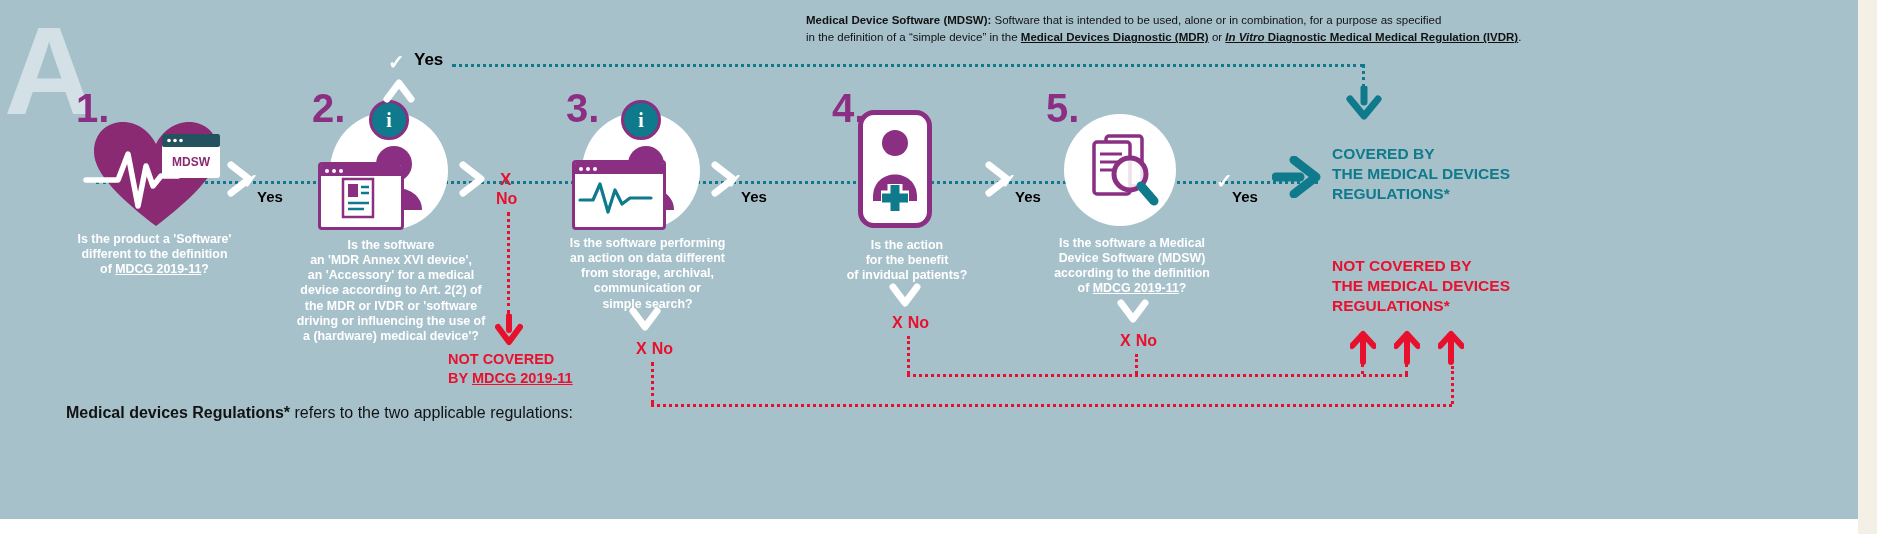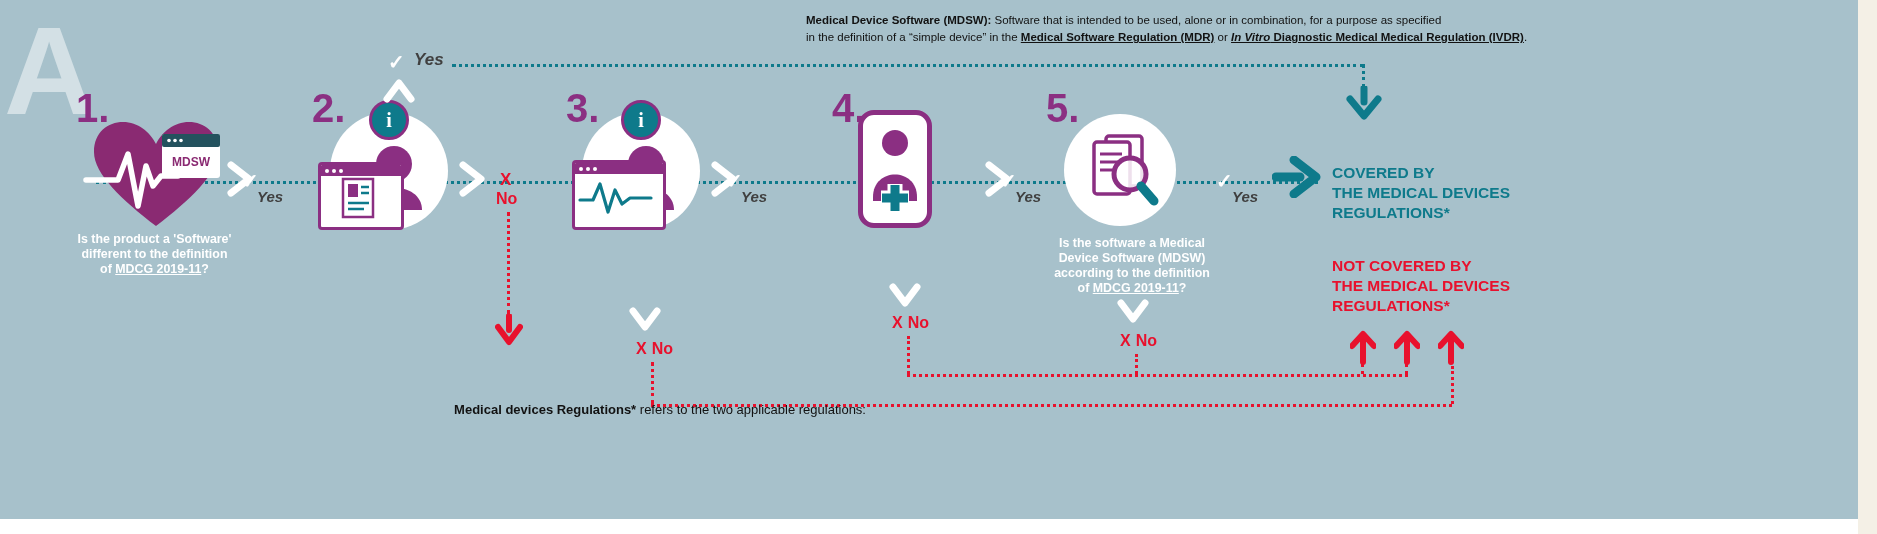--- a/index.html
+++ b/index.html
@@ -4,38 +4,38 @@
 <style>
   html,body{margin:0;padding:0;background:#889da6;}
   .canvas{position:relative;width:1877px;height:534px;background:#a7c1cb;font-family:"Liberation Sans",sans-serif;overflow:hidden;}
   .abs{position:absolute;}
   .b{font-weight:700}.i{font-style:italic}.u{text-decoration:underline}
   .watermark{color:rgba(255,255,255,0.5);font-size:125px;font-weight:800;line-height:1;letter-spacing:-4px;}
   .defs{font-size:11.5px;color:#121212;line-height:1.5;}
   .heading{font-size:13px;font-weight:700;color:#0b7487;}
   .num{color:#8b2f82;font-weight:700;font-size:40px;line-height:1;}
   .q{color:#fff;font-weight:700;font-size:12.4px;line-height:1.22;text-align:center;white-space:pre-line;}
-  .yes{color:#404040;font-weight:700;font-size:15px;font-style:italic;}
+  .yes{color:#000000;font-weight:700;font-size:15px;}
   .yes-big{font-size:17px;}
   .check{color:#fff;font-size:20px;font-weight:700;line-height:1;}
   .xno{color:#e8112d;font-weight:700;font-size:16px;display:flex;gap:5px;}
-  .covered{color:#0e7a8b;font-weight:700;font-size:15.5px;line-height:1.28;white-space:pre-line;margin-top:19px;}
+  .covered{color:#0e7a8b;font-weight:700;font-size:15.5px;line-height:1.28;white-space:pre-line;}
   .ncred{color:#e8112d;font-weight:700;font-size:15.5px;line-height:1.28;white-space:pre-line;}
   .ncmdcg{color:#e8112d;font-weight:700;font-size:14.5px;line-height:1.3;white-space:pre-line;}
   .dth{border-top:3px dotted #0e7a8b;height:0;}
   .dtv{border-left:3px dotted #0e7a8b;width:0;}
   .drh{border-top:3px dotted #e8112d;height:0;}
   .drv{border-left:3px dotted #e8112d;width:0;}
   .circle{background:#fff;border-radius:50%;}
   .info-badge{width:34px;height:34px;border-radius:50%;background:#0e7a8b;border:3px solid #8b2f82;color:#fff;display:flex;align-items:center;justify-content:center;font-weight:700;font-size:20px;font-family:"Liberation Serif",serif;}
   .window{background:#fff;border:3px solid #8b2f82;border-radius:4px;overflow:hidden;}
   .win-header{height:11px;background:#8b2f82;display:flex;align-items:center;gap:3px;padding-left:4px;}
   .win-dot{width:4px;height:4px;border-radius:50%;background:#fff;}
   .phone{background:#fff;border:5px solid #8b2f82;border-radius:16px;}
-  .footer{font-size:13px;color:#121212;line-height:1.45;text-align:right;}
+  .footer{font-size:16px;color:#121212;line-height:1.45;}
 </style>
 </head>
 <body>
 
 <div class="canvas">
 
   <div class="abs" style="left:1858px;top:0;width:19px;height:534px;background:#f4f0e6"></div>
   <div class="abs" style="left:0;top:519px;width:1858px;height:15px;background:#ffffff"></div>
 
   <div class="abs watermark" style="left:4px;top:8px">A</div>
@@ -49,21 +49,21 @@
   <div class="abs drh" style="left:651px;top:404px;width:801px"></div>
   <div class="abs drv" style="left:1451px;top:366px;height:38px"></div>
   <div class="abs drv" style="left:907px;top:336px;height:38px"></div>
   <div class="abs drh" style="left:907px;top:374px;width:501px"></div>
   <div class="abs drv" style="left:1135px;top:354px;height:20px"></div>
   <div class="abs drv" style="left:1361px;top:364px;height:10px"></div>
   <div class="abs drv" style="left:1405px;top:364px;height:10px"></div>
 
   <div class="abs defs" style="left:806px;top:12px;width:760px">
     <div><span class="b">Medical Device Software (MDSW):</span><span> Software that is intended to be used, alone or in combination, for a purpose as specified</span></div>
-    <div><span>in the definition of a “simple device” in the </span><span class="b u">Medical Software Regulation (MDR)</span><span> or </span><span class="b i u">In Vitro</span><span class="b u"> Diagnostic Medical Medical Regulation (IVDR)</span><span>.</span></div>
+    <div><span>in the definition of a “simple device” in the </span><span class="b u">Medical Devices Diagnostic (MDR)</span><span> or </span><span class="b i u">In Vitro</span><span class="b u"> Diagnostic Medical Medical Regulation (IVDR)</span><span>.</span></div>
   </div>
 
 
   <div class="abs num" style="left:76px;top:88px">1.</div>
   <svg class="abs" style="left:82px;top:116px" width="148" height="116" viewBox="0 0 148 116">
     <path d="M74,110 C40,84 12,58 12,36 C12,16 26,6 41,6 C56,6 68,16 74,28 C80,16 92,6 107,6 C122,6 136,16 136,36 C136,58 108,84 74,110 Z" fill="#8a2a72"></path>
     <polyline points="4,64 36,64 46,38 56,90 64,50 71,70 79,60 96,60" fill="none" stroke="#fff" stroke-width="5.5" stroke-linecap="round" stroke-linejoin="round"></polyline>
     <rect x="80" y="18" width="58" height="44" rx="3" fill="#fff"></rect>
     <rect x="80" y="18" width="58" height="13" rx="2" fill="#24525e"></rect>
     <circle cx="87" cy="24.5" r="1.8" fill="#fff"></circle>
@@ -104,30 +104,39 @@
         <line x1="27" y1="27" x2="48" y2="27" stroke="#0e7a8b" stroke-width="2.5"></line>
         <line x1="27" y1="33" x2="43" y2="33" stroke="#0e7a8b" stroke-width="2.5"></line>
       </svg>
     </div>
   </div>
   <svg class="abs" style="left:382px;top:78px" width="34" height="26" viewBox="0 0 34 26">
       <path d="M5,21 L17,5 L29,21" fill="none" stroke="#fff" stroke-width="7" stroke-linecap="round" stroke-linejoin="round"></path>
     </svg>
   <div class="abs check" style="left:388px;top:52px">✓</div>
   <div class="abs yes yes-big" style="left:414px;top:50px">Yes</div>
+  <div class="abs q" style="left:286px;top:238px;width:210px">Is the software
+an 'MDR Annex XVI device',
+an 'Accessory' for a medical
+device according to Art. 2(2) of
+the MDR or IVDR or 'software
+driving or influencing the use of
+a (hardware) medical device'?</div>
 
   <svg class="abs" style="left:458px;top:160px" width="28" height="38" viewBox="0 0 28 38">
       <path d="M5,5 L23,19 L5,33" fill="none" stroke="#fff" stroke-width="7" stroke-linecap="round" stroke-linejoin="round"></path>
     </svg>
   <div class="abs xno" style="left:500px;top:170px;font-size:17px">X</div>
   <div class="abs xno" style="left:496px;top:190px">No</div>
   <svg class="abs" style="left:495px;top:314px" width="28" height="32" viewBox="0 0 28 32">
       <path d="M14,2 L14,16" stroke="#e8112d" stroke-width="6" stroke-linecap="round"></path>
       <path d="M3,13 L14,28 L25,13" fill="none" stroke="#e8112d" stroke-width="6" stroke-linecap="round" stroke-linejoin="round"></path>
     </svg>
+  <div class="abs ncmdcg" style="left:448px;top:350px"><span>NOT COVERED
+BY </span><span class="u">MDCG 2019-11</span></div>
 
   <div class="abs num" style="left:566px;top:88px">3.</div>
   <div class="abs circle" style="left:582px;top:112px;width:118px;height:118px">
     <svg class="abs" style="left:0;top:0" width="118" height="118" viewBox="0 0 118 118">
       <circle cx="64" cy="52" r="18" fill="#8b2f82"></circle>
       <path d="M36,98 C36,68 92,68 92,98 Z" fill="#8b2f82"></path>
     </svg>
     <div class="abs info-badge" style="left:39px;top:-12px">
         <span>i</span>
       </div>
@@ -135,20 +144,25 @@
       <div class="win-header">
           <span class="win-dot"></span>
           <span class="win-dot"></span>
           <span class="win-dot"></span>
         </div>
       <svg width="82" height="46" viewBox="0 0 82 46">
         <polyline points="5,26 18,26 25,10 33,38 40,16 47,30 55,24 76,24" fill="none" stroke="#0e7a8b" stroke-width="3.2" stroke-linecap="round" stroke-linejoin="round"></polyline>
       </svg>
     </div>
   </div>
+  <div class="abs q" style="left:540px;top:236px;width:215px">Is the software performing
+an action on data different
+from storage, archival,
+communication or
+simple search?</div>
   <svg class="abs" style="left:628px;top:306px" width="34" height="26" viewBox="0 0 34 26">
       <path d="M5,5 L17,21 L29,5" fill="none" stroke="#fff" stroke-width="7" stroke-linecap="round" stroke-linejoin="round"></path>
     </svg>
   <div class="abs xno" style="left:636px;top:340px">
       <span>X</span>
       <span>No</span>
     </div>
 
   <svg class="abs" style="left:710px;top:160px" width="28" height="38" viewBox="0 0 28 38">
       <path d="M5,5 L23,19 L5,33" fill="none" stroke="#fff" stroke-width="7" stroke-linecap="round" stroke-linejoin="round"></path>
@@ -160,20 +174,23 @@
   <div class="abs phone" style="left:858px;top:110px;width:64px;height:108px">
     <svg class="abs" style="left:0;top:4px" width="64" height="82" viewBox="0 0 64 82">
       <circle cx="32" cy="24" r="13" fill="#8b2f82"></circle>
       <path d="M10,78 C10,48 54,48 54,78 L54,82 L10,82 Z" fill="#8b2f82"></path>
     </svg>
     <svg class="abs" style="left:15px;top:66px" width="34" height="34" viewBox="0 0 34 34">
       <path d="M17,3 V31 M3,17 H31" stroke="#fff" stroke-width="15" stroke-linecap="butt"></path>
       <path d="M17,4 V30 M4,17 H30" stroke="#0e7a8b" stroke-width="9" stroke-linecap="butt"></path>
     </svg>
   </div>
+  <div class="abs q" style="left:818px;top:238px;width:178px">Is the action
+for the benefit
+of invidual patients?</div>
   <svg class="abs" style="left:888px;top:282px" width="34" height="26" viewBox="0 0 34 26">
       <path d="M5,5 L17,21 L29,5" fill="none" stroke="#fff" stroke-width="7" stroke-linecap="round" stroke-linejoin="round"></path>
     </svg>
   <div class="abs xno" style="left:892px;top:314px">
       <span>X</span>
       <span>No</span>
     </div>
 
   <svg class="abs" style="left:984px;top:160px" width="28" height="38" viewBox="0 0 28 38">
       <path d="M5,5 L23,19 L5,33" fill="none" stroke="#fff" stroke-width="7" stroke-linecap="round" stroke-linejoin="round"></path>

